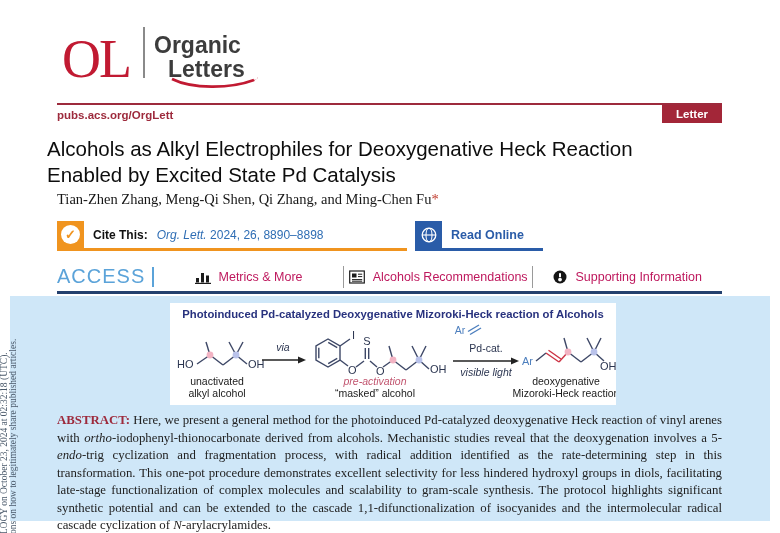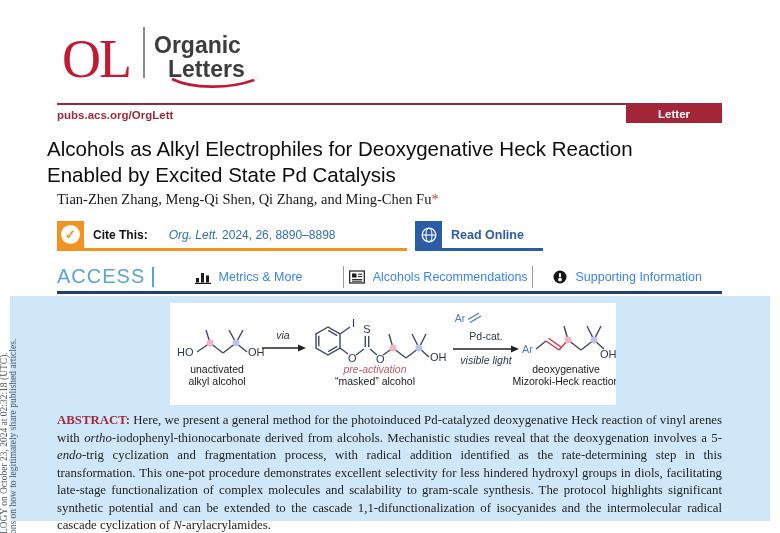--- a/index.html
+++ b/index.html
@@ -11,49 +11,49 @@
              font-size:54px; line-height:1; color:#c11a32; letter-spacing:-2px; }
   .logo-divider { position:absolute; left:143px; top:27px; width:2px; height:51px; background:#8a8a8a; }
   .logo-name { position:absolute; left:154px; top:33px; font-size:23px; font-weight:600;
                color:#3c3c3c; line-height:24px; }
   .logo-name .word2 { display:block; padding-left:14px; }
   .logo-swoosh { position:absolute; left:14px; top:44px; }
 
   .rule-red { position:absolute; left:57px; top:103px; width:665px; height:2px; background:#9d2a3c; }
   .site-url { position:absolute; left:57px; top:109px; font-size:11.5px; font-weight:600; color:#9d2a3c; cursor:pointer; }
   .letter-badge { position:absolute; right:58px; top:105px; height:18px; line-height:18px;
-                  padding:0 32px; background:#a32638; color:#fff; font-size:11.5px; font-weight:bold; }
+                  padding:0 14px; background:#a32638; color:#fff; font-size:11.5px; font-weight:bold; }
 
   .title { position:absolute; left:47px; top:136px; width:670px; font-size:20.5px;
            font-weight:normal; color:#0d0d0d; line-height:26px; }
   .authors { position:absolute; left:57px; top:191px; font-family:"Liberation Serif", serif;
              font-size:14.5px; color:#161616;text-align:center; }
   .authors .star { color:#c0392b; }
 
   
   .cite-row { position:absolute; left:57px; top:221px; width:665px; display:flex; gap:8px; }
   .cite-chip { width:350px; height:30px; display:flex; align-items:center; gap:9px;
                border-bottom:3px solid #f0941f; cursor:pointer; }
   .cite-icon { width:27px; height:27px; background:#f0941f; display:flex; align-items:center; justify-content:center; }
   .cite-icon-circle { width:19px; height:19px; border-radius:50%; background:#fff; display:flex;
                       align-items:center; justify-content:center; color:#f0941f; font-size:13px; font-weight:bold; }
   .cite-label { font-size:12px; font-weight:bold; color:#111; }
   .cite-ref { font-size:12px; color:#2e6db4; }
-  .cite-ref .jr { font-style:italic;margin-left:12px; }
+  .cite-ref .jr { font-style:italic; }
   .read-chip { width:128px; height:30px; display:flex; align-items:center; gap:9px;
                border-bottom:3px solid #2a5ca8; cursor:pointer; }
   .read-icon { width:27px; height:27px; background:#2a5ca8; display:flex; align-items:center; justify-content:center; }
   .read-label { font-size:12.5px; font-weight:bold; color:#2a5ca8; }
 
   
   .access-row { position:absolute; left:57px; top:263px; width:665px; height:27px; display:flex; align-items:center; }
   .access-word { font-size:20px; font-weight:normal; color:#5ba3d9; letter-spacing:1px; cursor:pointer; }
   .access-divider { width:2px; height:20px; background:#5ba3d9; margin-left:7px; }
   .access-item { flex:1; display:flex; align-items:center; justify-content:center; gap:8px;
-                 font-size:12.5px; color:#3b82f6; cursor:pointer; height:100%; }
+                 font-size:12.5px; color:#be185d; cursor:pointer; height:100%; }
   .item-sep { width:1px; height:22px; background:#9a9a9a; }
   .rule-navy { position:absolute; left:57px; top:291px; width:665px; height:3px; background:#23406e; }
 
   
   .blue-panel { position:absolute; left:10px; top:296px; width:760px; height:225px; background:#cfe7f8; }
   .ga-box { position:absolute; left:160px; top:7px; width:446px; height:102px; background:#fff; padding-top:5px; }
   .ga-title { text-align:center; font-size:11.3px; font-weight:bold; color:#28327e; }
   .ga-box svg { display:block; margin-top:1px; }
 
   .abstract { position:absolute; left:47px; top:116px; width:665px; font-family:"Liberation Serif", serif;
@@ -156,20 +156,21 @@
         <rect x="6" y="3.2" width="2" height="4" fill="#fff"></rect>
         <circle cx="7" cy="9.6" r="1.9" fill="#fff"></circle>
       </svg>
       <span>Supporting Information</span>
     </div>
   </div>
   <div class="rule-navy"></div>
 
   <div class="blue-panel">
     <div class="ga-box">
+      <div class="ga-title">Photoinduced Pd-catalyzed Deoxygenative Mizoroki-Heck reaction of Alcohols</div>
       <svg class="scheme" width="446" height="81" viewBox="0 0 446 81">
 
         <g stroke="#3d4766" stroke-width="1.4" fill="none">
           <line x1="27" y1="43" x2="40" y2="34"></line>
           <line x1="40" y1="34" x2="36" y2="21"></line>
           <line x1="40" y1="34" x2="53" y2="44"></line>
           <line x1="53" y1="44" x2="66" y2="34"></line>
           <line x1="66" y1="34" x2="59" y2="21"></line>
           <line x1="66" y1="34" x2="73" y2="21"></line>
           <line x1="66" y1="34" x2="77" y2="43"></line>

